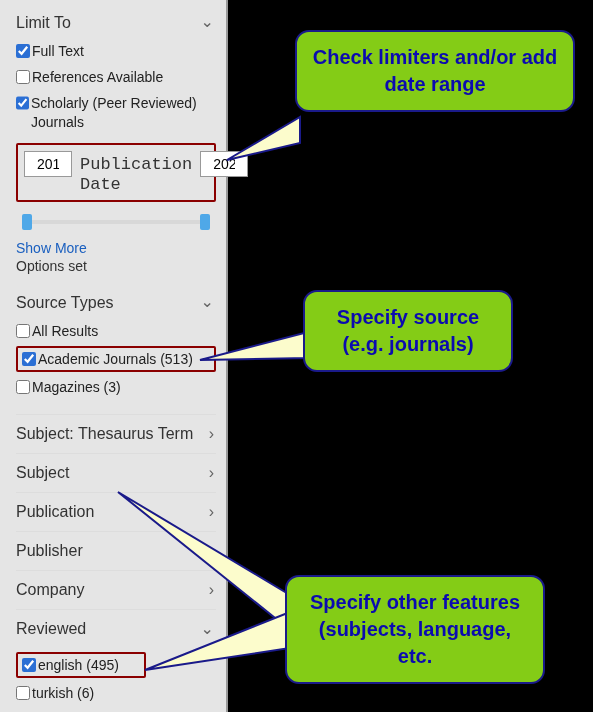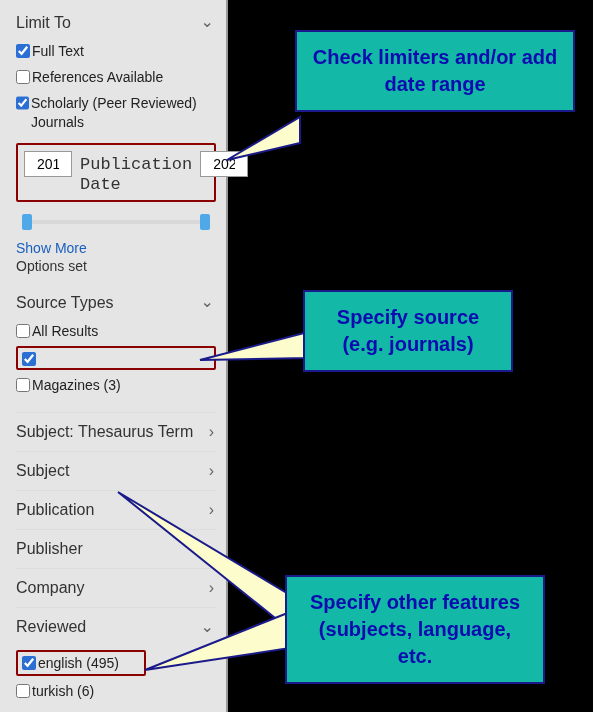--- a/index.html
+++ b/index.html
@@ -101,23 +101,23 @@
     color: #333;
     padding: 10px 0;
     border-top: 1px solid #ddd;
     position: relative;
     cursor: pointer;
   }
   .facet-head .chev { color: #666; }
   
   .callout {
     position: absolute;
-    background: #14b8a6;
+    background: #84cc16;
     border: 2px solid #1a1a8a;
-    border-radius: 0;
+    border-radius: 14px;
     color: #0b0bb0;
     font-weight: bold;
     font-family: Verdana, Arial, sans-serif;
     text-align: center;
     padding: 12px 14px;
     line-height: 1.35;
   }
   
   svg.tail { position: absolute; overflow: visible; }
 </style>
@@ -164,20 +164,21 @@
     <span class="chev">⌄</span>
   </div>
 
   <div class="opt-row">
     <input type="checkbox" style="">
     <label>All Results</label>
   </div>
   <div class="hl-row">
     <div class="opt-row" style="padding:0">
       <input type="checkbox" checked="" style="">
+      <label>Academic Journals (513)</label>
     </div>
   </div>
   <div class="opt-row">
     <input type="checkbox" style="">
     <label>Magazines (3)</label>
   </div>
 
   <div style="height:14px"></div>
 
   <div class="facet-head">

